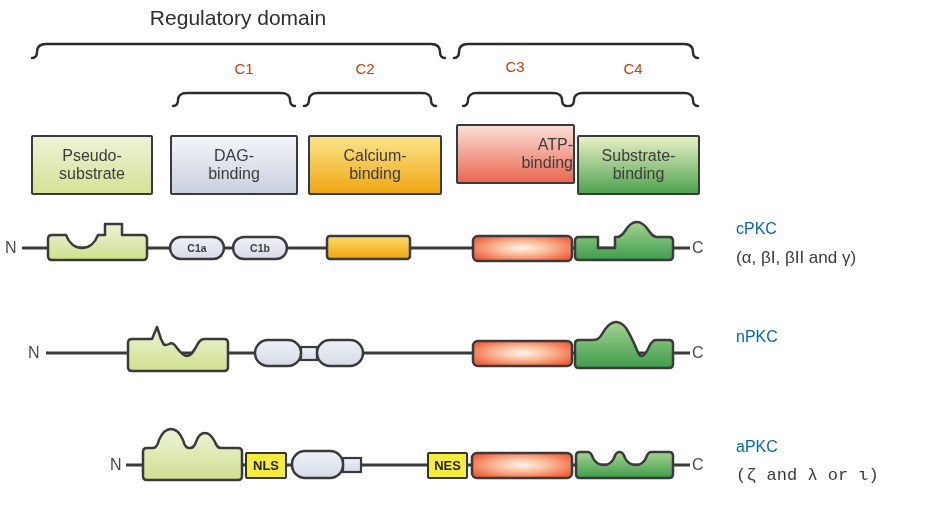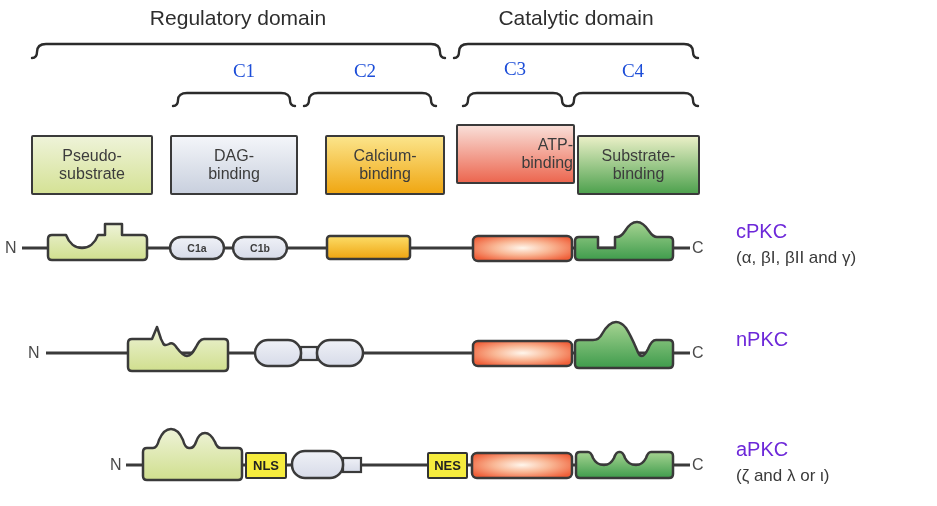--- a/index.html
+++ b/index.html
@@ -16,24 +16,23 @@
     overflow: hidden;
   }
   .abs { position: absolute; }
   .centered { transform: translateX(-50%); }
   .domain-title {
     font-size: 21px;
     color: #2e2e2e;
     white-space: nowrap;
   }
   .c-label {
-    font-size: 19px;
-    color: #1d4ed8;
-    white-space: nowrap;
-    font-family: Liberation Serif, serif;
+    font-size: 15px;
+    color: #c2410c;
+    white-space: nowrap;
   }
   .domain-box {
     box-sizing: border-box;
     border: 2px solid #3a3a3a;
     border-radius: 2px;
     display: flex;
     flex-direction: column;
     align-items: center;
     justify-content: center;
     text-align: center;
@@ -66,22 +65,22 @@
     border-radius: 2px;
     font-size: 13px;
     font-weight: bold;
     color: #222222;
     display: flex;
     align-items: center;
     justify-content: center;
     white-space: nowrap;
   }
   .row-name {
-    font-size: 20px;
-    color: #6d28d9;
+    font-size: 16px;
+    color: #0369a1;
     white-space: nowrap;
   }
   .row-isoforms {
     font-size: 17px;
     color: #3a3a3a;
     white-space: nowrap;
   }
 </style>
 </head>
 <body>
@@ -144,36 +143,35 @@
     <path fill="url(#gradSub)" stroke="#3a3a3a" stroke-width="2.5" stroke-linejoin="round" d="M 579 368 L 669 368 Q 673 368 673 364 L 673 344 Q 673 340 669 340 L 656 340 C 652 340 650 344 648 349 C 646 353 644 356 642 356 C 640 356 638 353 637 350 C 634 343 630 334 626 328 C 623 324 619 322 616 322 C 611 322 606 327 602 334 C 600 338 597 340 593 340 L 579 340 Q 575 340 575 344 L 575 364 Q 575 368 579 368 Z"></path>
 
     <path fill="url(#gradPseudo)" stroke="#3a3a3a" stroke-width="2.5" stroke-linejoin="round" d="M 147 480 L 238 480 Q 242 480 242 476 L 242 452 Q 242 448 238 448 L 221 448 C 218 448 216 445 215 442 C 212 436 209 433 205 433 C 201 433 198 436 196 442 C 195 445 193 448 190 448 L 189 448 C 186 448 184 444 183 440 C 180 433 176 429 171 429 C 166 429 162 433 159 440 C 158 444 156 448 153 448 L 147 448 Q 143 448 143 452 L 143 476 Q 143 480 147 480 Z"></path>
     <rect x="343" y="458" width="18" height="14" fill="url(#gradCapsule)" stroke="#3a3a3a" stroke-width="2.2"></rect>
     <rect x="292" y="451" width="51" height="27" rx="13" fill="url(#gradCapsule)" stroke="#3a3a3a" stroke-width="2.5"></rect>
     <rect x="472" y="453" width="100" height="25" rx="5" fill="url(#gradAtp)" stroke="#3a3a3a" stroke-width="2.5"></rect>
     <path fill="url(#gradSub)" stroke="#3a3a3a" stroke-width="2.5" stroke-linejoin="round" d="M 580 478 L 669 478 Q 673 478 673 474 L 673 456 Q 673 452 669 452 L 651 452 C 648 452 647 455 646 458 C 644 462 640 465 636 465 C 631 465 627 462 625 458 C 624 455 623 452 620 452 L 619 452 C 616 452 615 455 614 458 C 612 462 608 465 604 465 C 599 465 595 462 593 458 C 592 455 591 452 588 452 L 580 452 Q 576 452 576 456 L 576 474 Q 576 478 580 478 Z"></path>
   </svg>
 
   <div class="abs centered domain-title" style="left:238px; top:6px;">Regulatory domain</div>
-  <div class="abs centered domain-title" style="left:576px; top:6px;">Catalytic domain</div>
 
   <div class="abs centered c-label" style="left:244px; top:60px;">C1</div>
   <div class="abs centered c-label" style="left:365px; top:60px;text-align:right;">C2</div>
   <div class="abs centered c-label" style="left:515px; top:58px;">C3</div>
   <div class="abs centered c-label" style="left:633px; top:60px;">C4</div>
 
   <div class="abs domain-box box-pseudo" style="left:31px; top:135px; width:122px; height:60px;">
     <span>Pseudo-</span>
     <span>substrate</span>
   </div>
   <div class="abs domain-box box-dag" style="left:170px; top:135px; width:128px; height:60px;">
     <span>DAG-</span>
     <span>binding</span>
   </div>
-  <div class="abs domain-box box-calcium" style="left:325px; top:135px; width:120px; height:60px;">
+  <div class="abs domain-box box-calcium" style="left:308px; top:135px; width:134px; height:60px;">
     <span>Calcium-</span>
     <span>binding</span>
   </div>
   <div class="abs domain-box box-atp" style="left:456px; top:124px; width:119px; height:60px;align-items:flex-end;">
     <span>ATP-</span>
     <span>binding</span>
   </div>
   <div class="abs domain-box box-substrate" style="left:577px; top:135px; width:123px; height:60px;">
     <span>Substrate-</span>
     <span>binding</span>
@@ -188,15 +186,15 @@
 
   <div class="abs terminus" style="left:28px; top:344px;">N</div>
   <div class="abs terminus" style="left:692px; top:344px;">C</div>
   <div class="abs row-name" style="left:736px; top:328px;">nPKC</div>
 
   <div class="abs terminus" style="left:110px; top:456px;">N</div>
   <div class="abs terminus" style="left:692px; top:456px;">C</div>
   <div class="abs tag-box" style="left:245px; top:452px; width:42px; height:27px;">NLS</div>
   <div class="abs tag-box" style="left:427px; top:452px; width:41px; height:27px;">NES</div>
   <div class="abs row-name" style="left:736px; top:438px;">aPKC</div>
-  <div class="abs row-isoforms" style="left:736px; top:466px;">(ζ and λ or ι)</div>
+  <div class="abs row-isoforms" style="left:736px; top:466px;font-family:Liberation Mono, monospace;">(ζ and λ or ι)</div>
 
 </div>
 
 </body></html>

